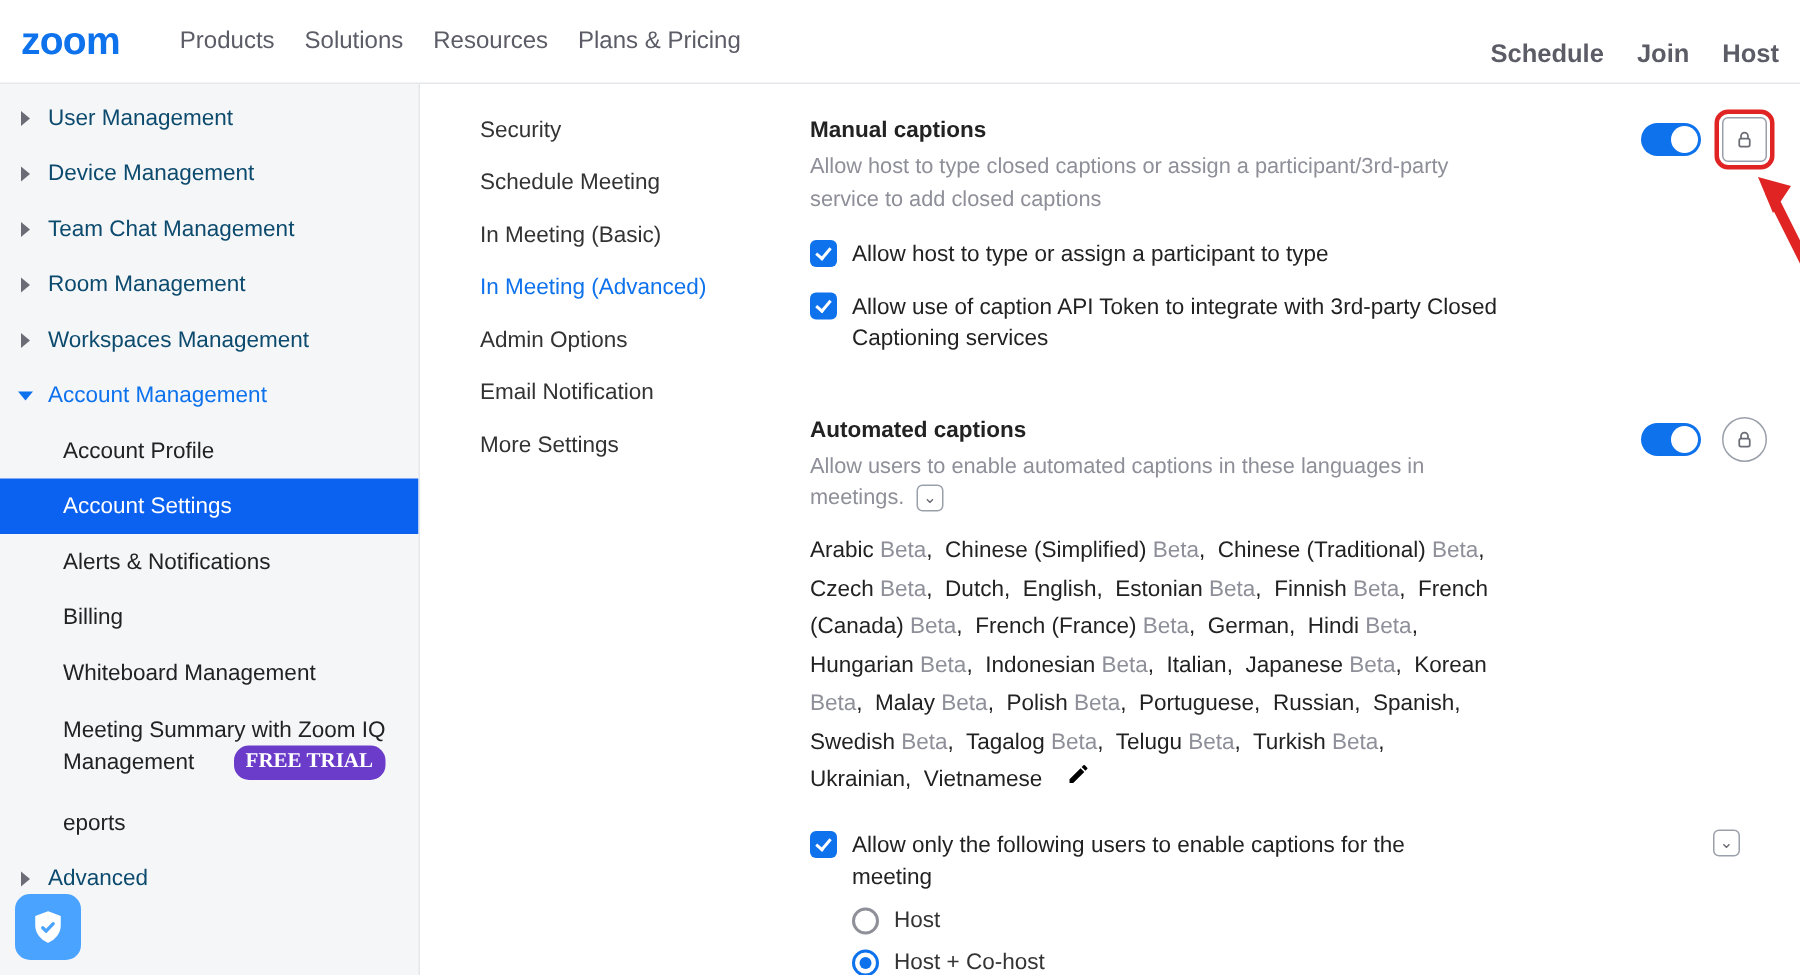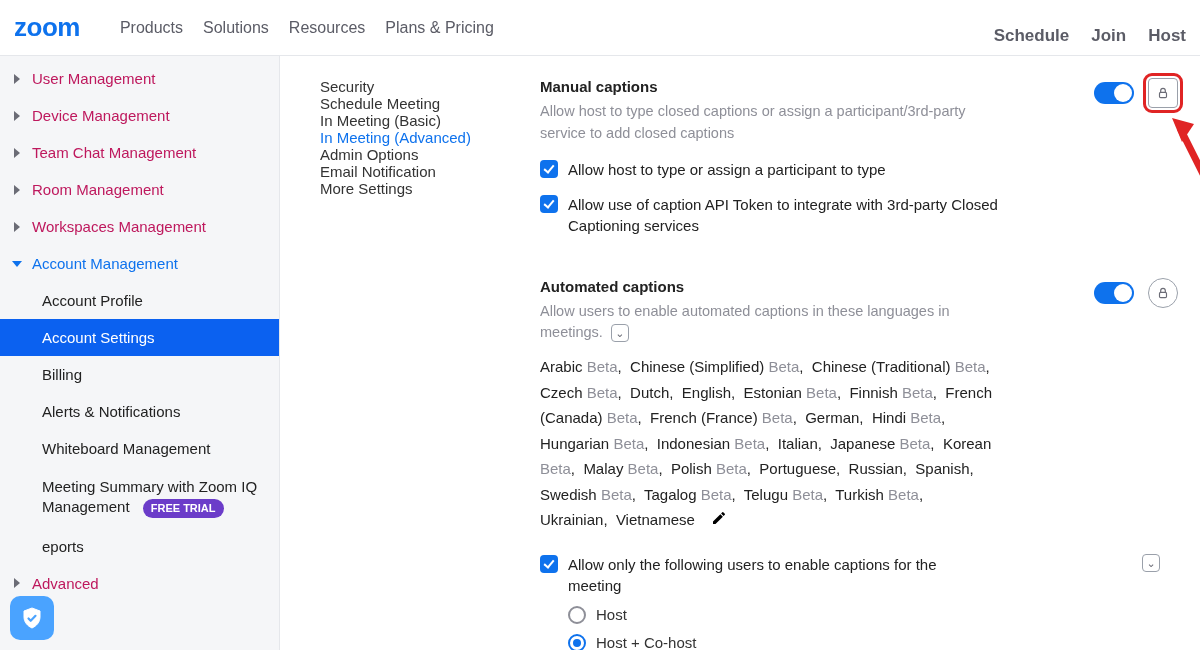--- a/index.html
+++ b/index.html
@@ -47,21 +47,21 @@
   .sidebar{
     width:280px;
     background:var(--sidebar-bg);
     overflow-y:auto;
     padding-top:4px;
     border-right:1px solid var(--gray-border);
   }
   .side-item{
     display:flex;align-items:center;gap:8px;
     padding:10px 18px 10px 14px;
-    color:#be185d;
+    color:#0c4a6e;
     cursor:pointer;
     font-size:15px;
   }
   .side-item.expandable::before{
     content:"";
     display:inline-block;
     width:0;height:0;
     border-top:5px solid transparent;
     border-bottom:5px solid transparent;
     border-left:6px solid #6b6c76;
@@ -72,41 +72,42 @@
     transform:rotate(90deg);
     border-left-color:var(--blue-strong);
   }
   .side-item.expanded{color:var(--blue-strong);font-weight:500;}
   .side-sub{padding:10px 18px 10px 42px;cursor:pointer;font-size:15px;color:#222;}
   .side-sub.selected{background:var(--selected-bg);color:#fff;}
   .side-sub .badge{
     display:inline-block;
     background:var(--badge-bg);
     color:#fff;
-    font-size:11px;
+    font-size:14px;
     font-weight:700;
     padding:2px 8px;
     border-radius:10px;
-    margin-left:9px;
+    margin-left:22px;
     vertical-align:middle;
+    font-family:Liberation Serif, serif;
   }
   .side-sub.wrap{line-height:1.35;padding-right:10px;}
   
   .shield{
     position:fixed;left:10px;top:596px;
     width:44px;height:44px;border-radius:10px;
     background:#4aa3ff;display:flex;align-items:center;justify-content:center;
     color:#fff;
   }
   .shield svg{width:24px;height:24px;fill:#fff;stroke:#fff;}
   
   .subnav{
     width:260px;
     padding:22px 10px 10px 40px;
-    display:flex;flex-direction:column;
+    display:flex;flex-direction:column;gap:18px;
     font-size:15px;
   }
   .subnav span{cursor:pointer;color:#333;}
   .subnav .active{color:var(--blue-strong);}
   
   .content{
     flex:1;
     padding:22px 22px 10px 0;
     overflow-y:auto;
   }
@@ -190,22 +191,22 @@
         <span>Room Management</span>
       </div>
     <div class="side-item expandable">
         <span>Workspaces Management</span>
       </div>
     <div class="side-item expandable expanded">
         <span>Account Management</span>
       </div>
     <div class="side-sub"><span>Account Profile</span></div>
     <div class="side-sub selected"><span>Account Settings</span></div>
+    <div class="side-sub"><span>Alerts &amp; Notifications</span></div>
     <div class="side-sub"><span>Billing</span></div>
-    <div class="side-sub"><span>Alerts &amp; Notifications</span></div>
     <div class="side-sub"><span>Whiteboard Management</span></div>
     <div class="side-sub wrap">
       <span>Meeting Summary with Zoom IQ Management</span>
       <span class="badge">FREE TRIAL</span>
     </div>
     <div class="side-sub"><span>eports</span></div>
     <div class="side-item expandable">
         <span>Advanced</span>
       </div>
   </div>

